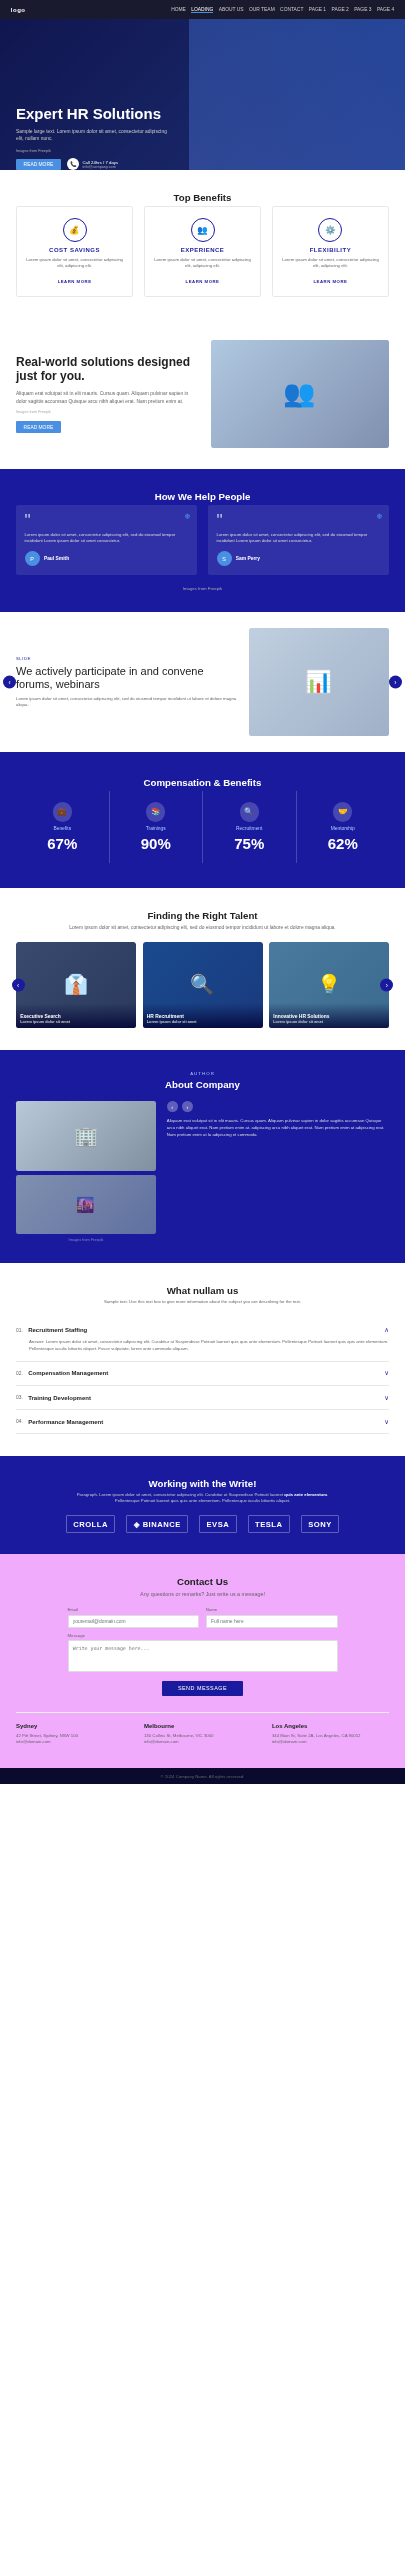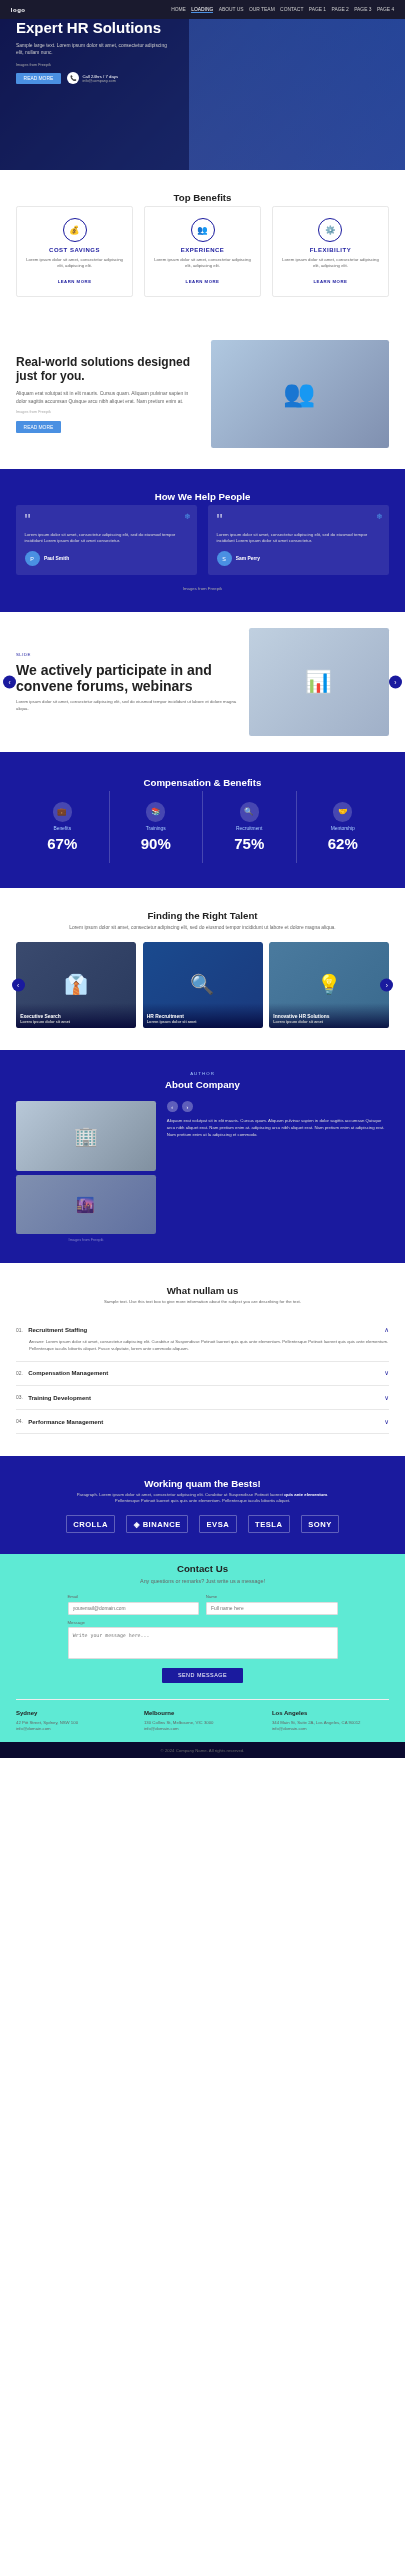--- a/index.html
+++ b/index.html
@@ -17,21 +17,21 @@
     .header-logo { color: #fff; font-size: 6px; font-weight: bold; letter-spacing: 0.5px; }
     .header-nav { display: flex; gap: 5.4px; }
     .header-nav a { color: #ccc; font-size: 4.9px; text-decoration: none; }
     .header-nav a.active { color: #fff; border-bottom: 0.5px solid #4a90e2; }
 
     
     .hero {
       background: linear-gradient(135deg, #1a1a4e 0%, #2a3a7e 50%, #3a4a9e 100%);
       height: 151px;
       display: flex;
-      align-items: flex-start;
+      align-items: flex-end;
       padding: 0 16px;
       position: relative;
       overflow: hidden;
     }
     .hero-overlay {
       position: absolute; top: 0; left: 0; right: 0; bottom: 0;
       background: rgba(10, 20, 80, 0.6);
     }
     .hero-content { position: relative; z-index: 2; max-width: 151px; }
     .hero-title { color: #fff; font-size: 15px; font-weight: bold; line-height: 1.2; margin-bottom: 5.4px; }
@@ -104,21 +104,21 @@
       display: flex; align-items: center; justify-content: center; font-size: 5.4px; color: #fff;
     }
     .author-name { font-size: 4.9px; color: #fff; font-weight: bold; }
     .snowflake-icon { position: absolute; right: 6.5px; top: 6.5px; color: #4a90e2; font-size: 7.6px; }
     .images-from { text-align: center; font-size: 4.3px; color: #aaa; margin-top: 4.3px; }
 
     
     .participate { background: #fff; padding: 16px; display: flex; align-items: center; gap: 10.8px; position: relative; }
     .participate-content { flex: 1; }
     .participate-label { font-size: 4.3px; color: #1a1a9e; letter-spacing: 0.5px; margin-bottom: 4.3px; }
-    .participate-title { font-size: 14px; font-weight: bold; color: #222; line-height: 1.2; margin-bottom: 4.3px; }
+    .participate-title { font-size: 11px; font-weight: normal; color: #222; line-height: 1.2; margin-bottom: 4.3px; }
     .participate-text { font-size: 4.3px; color: #666; line-height: 1.5; }
     .participate-img { flex: 0 0 140px; }
     .carousel-arrow {
       position: absolute; top: 50%; transform: translateY(-50%);
       width: 13px; height: 13px; border-radius: 50%; background: #1a1a9e;
       display: flex; align-items: center; justify-content: center; color: #fff; font-size: 6.5px;
       cursor: pointer;
     }
     .carousel-arrow.left { left: 3.2px; }
     .carousel-arrow.right { right: 3.2px; }
@@ -199,21 +199,21 @@
     .working .section-title { color: #fff; }
     .working-text { text-align: center; font-size: 4.3px; color: #ccc; max-width: 270px; margin: 0 auto 10.8px; line-height: 1.5; }
     .working-text strong { color: #fff; font-weight: bold; }
     .logos-row { display: flex; gap: 10.8px; justify-content: center; align-items: center; flex-wrap: wrap; margin-top: 8.6px; }
     .brand-logo {
       color: #fff; font-size: 7.6px; font-weight: bold; letter-spacing: 0.5px;
       padding: 3.2px 6.5px; border: 0.5px solid rgba(255,255,255,0.3); border-radius: 1.1px;
     }
 
     
-    .contact { background: #5eead4; padding: 9px 16px; }
+    .contact { background: #f0abfc; padding: 22px 16px; }
     .contact-subtitle { text-align: center; font-size: 5.4px; color: #666; margin-bottom: 10.8px; }
     .contact-form { max-width: 270px; margin: 0 auto; }
     .form-row { display: flex; gap: 6.5px; margin-bottom: 5.4px; }
     .form-field { flex: 1; }
     .form-field label { display: block; font-size: 4.3px; color: #666; margin-bottom: 2.2px; }
     .form-field input, .form-field textarea {
       width: 100%; border: 0.5px solid #ddd; padding: 3.2px 4.3px; font-size: 4.9px; border-radius: 1.1px;
     }
     .form-field textarea { height: 32px; resize: none; }
     .btn-send {
@@ -477,21 +477,21 @@
       <div style="display:flex;align-items:center;">
         <span class="faq-number">04.</span>
         <span class="faq-title">Performance Management</span>
       </div>
       <span class="faq-arrow">∨</span>
     </div>
   </div>
 </section>
 
 <section class="working">
-  <h2 class="section-title">Working quam the Bests!</h2>
+  <h2 class="section-title">Working with the Write!</h2>
   <p class="working-text">
     Paragraph. Lorem ipsum dolor sit amet, consectetur adipiscing elit. Curabitur at Suspendisse Potinoit laoreet <strong>quis ante elementum</strong>. Pellentesque Potinoit laoreet quis quis ante elementum. Pellentesque iaculis lobortis aliquet.
   </p>
   <div class="logos-row">
     <div class="brand-logo">CROLLA</div>
     <div class="brand-logo">◈ BINANCE</div>
     <div class="brand-logo">EVSA</div>
     <div class="brand-logo">TESLA</div>
     <div class="brand-logo">SONY</div>
   </div>

